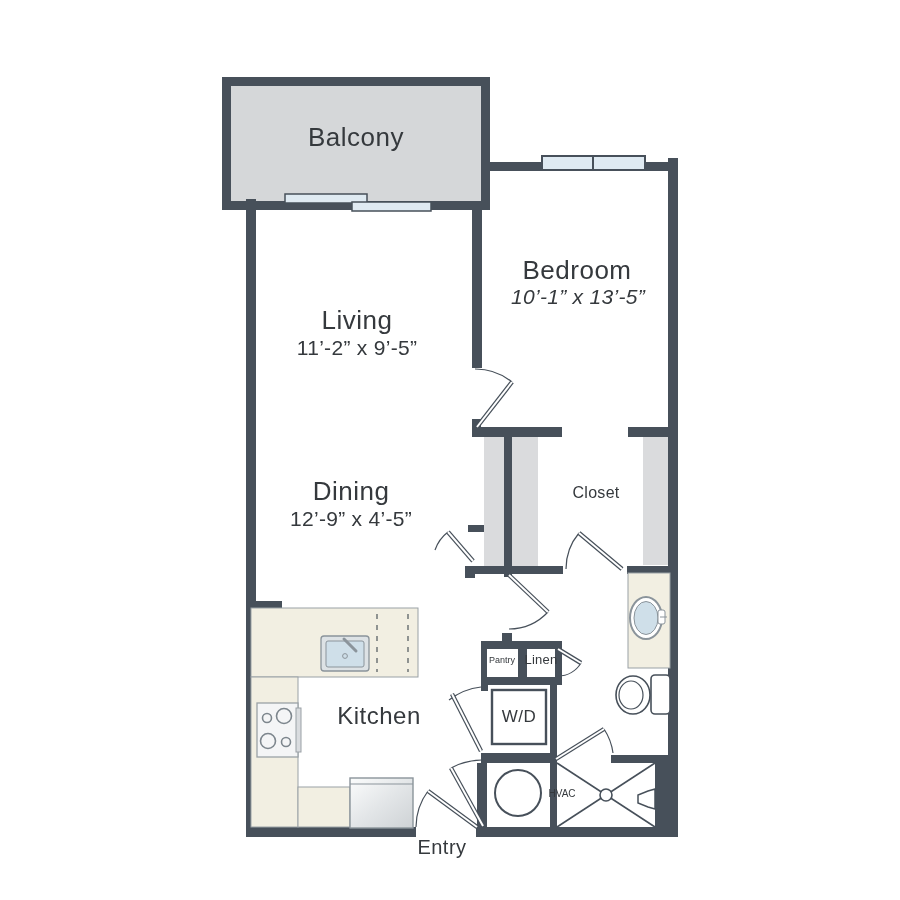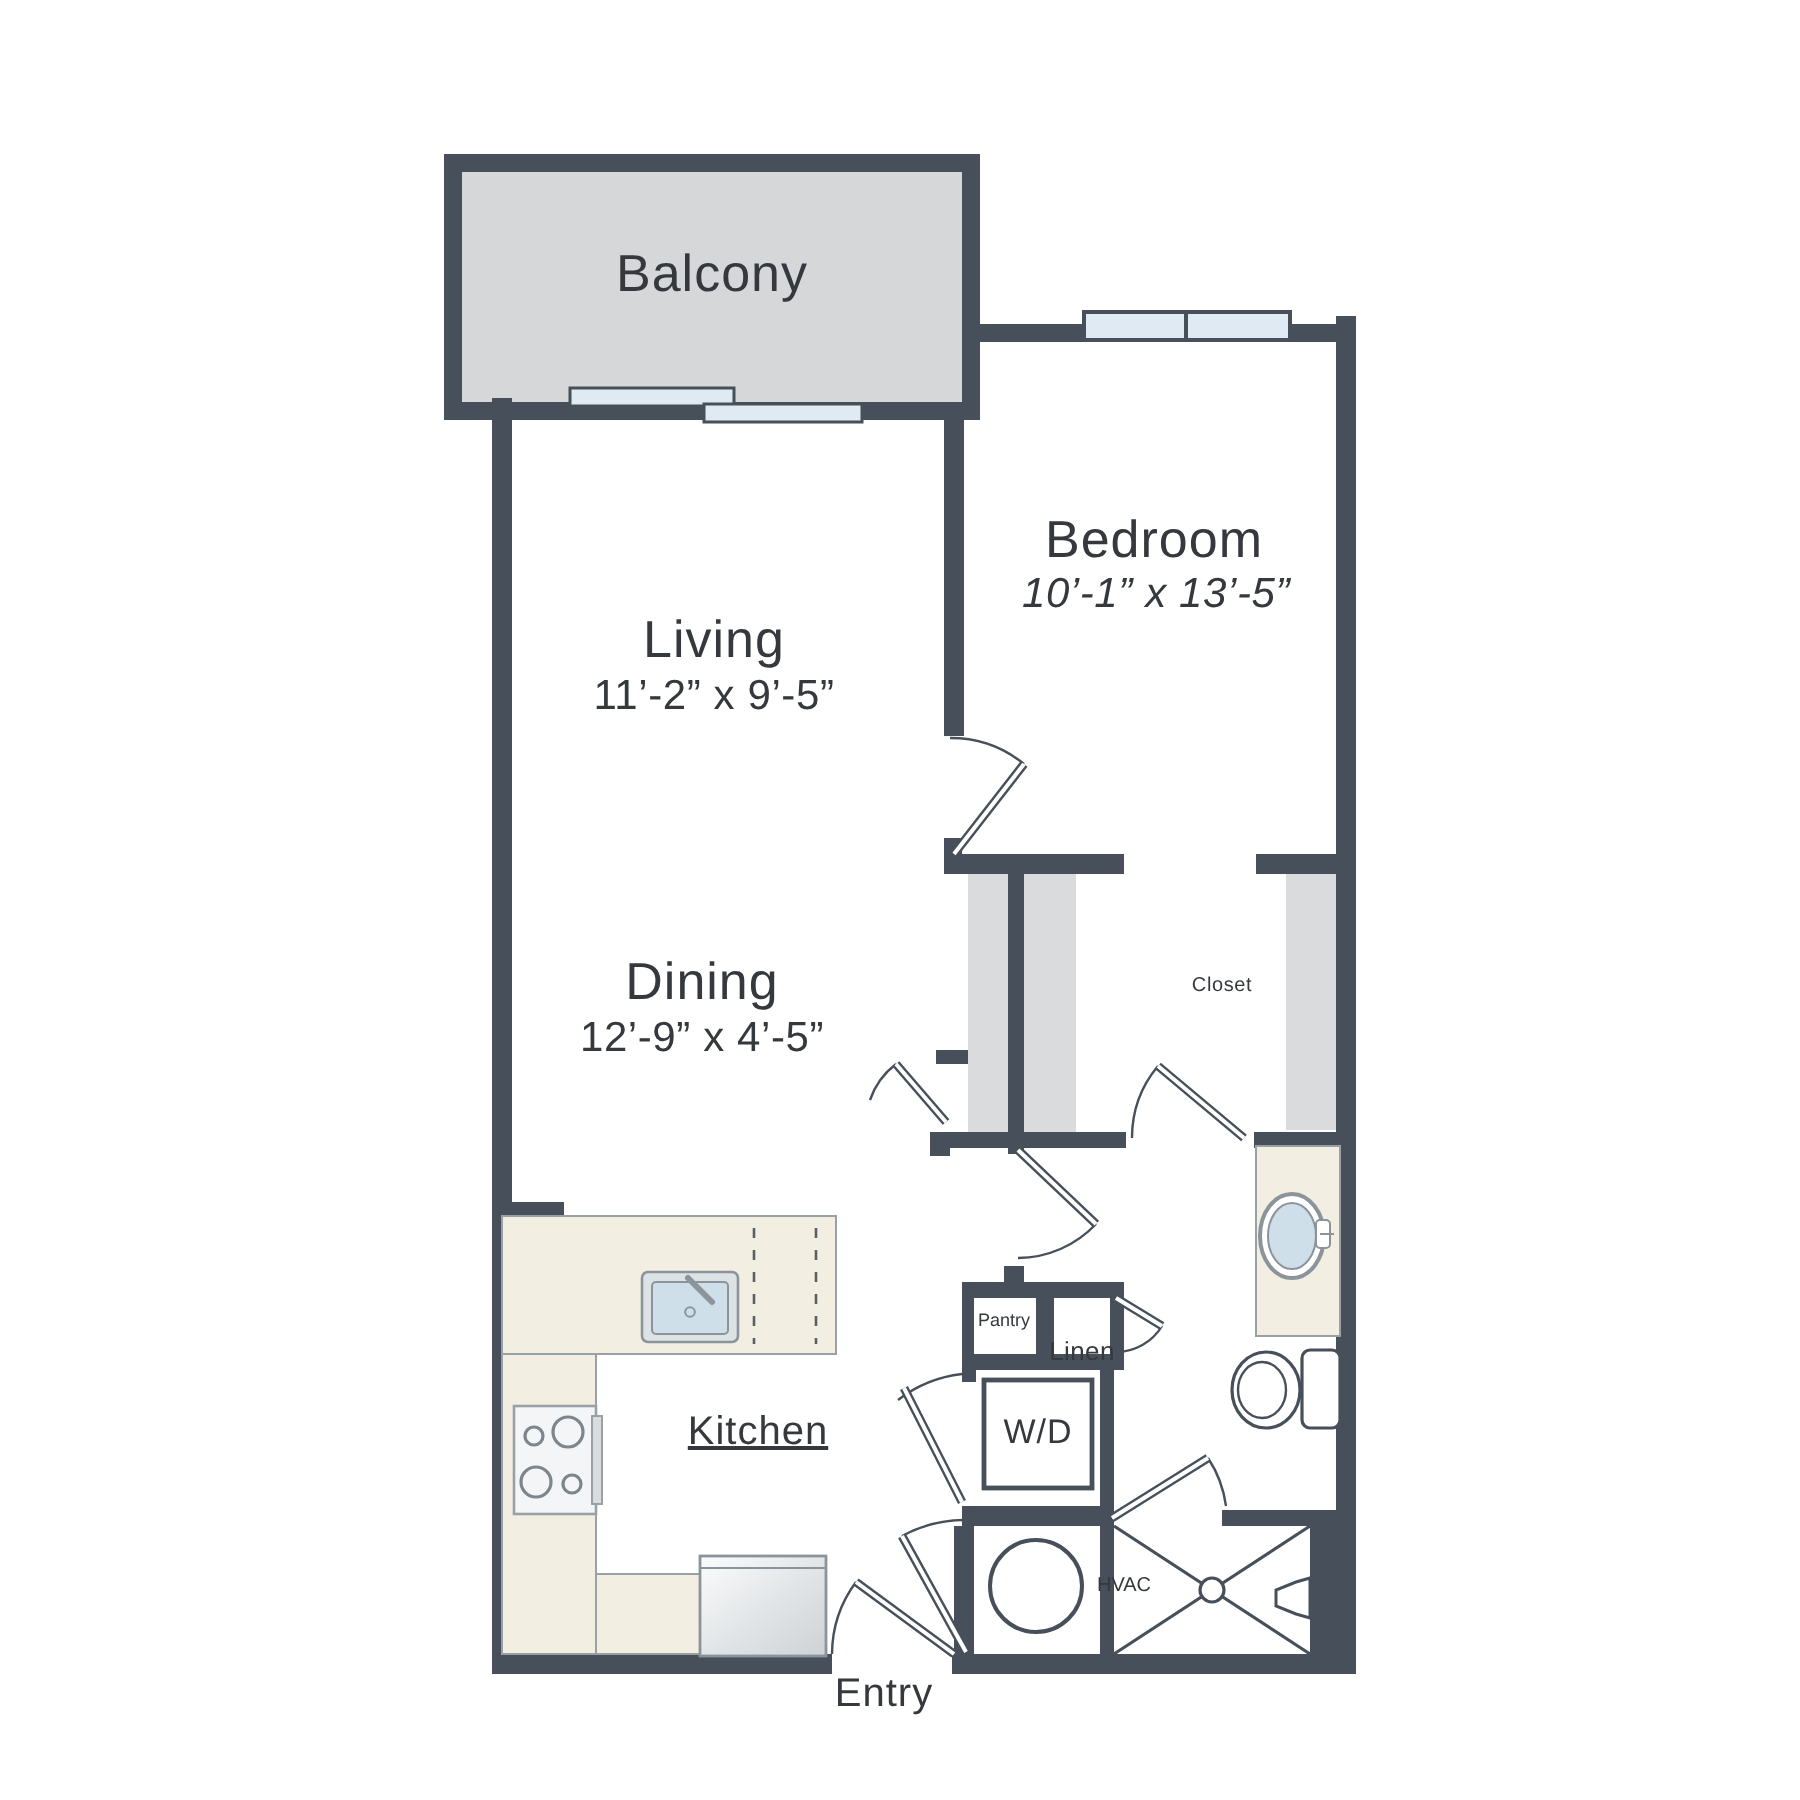--- a/index.html
+++ b/index.html
@@ -3,22 +3,22 @@
 <meta charset="utf-8">
 <style>
   html,body{margin:0;padding:0;background:#fff;}
   .stage{position:relative;width:864px;height:900px;background:#fff;overflow:hidden;
          font-family:"Liberation Sans", sans-serif;}
   .plan-svg{position:absolute;left:0;top:0;}
   .lbl{position:absolute;transform:translate(-50%,-50%);white-space:nowrap;
        color:#35393d;letter-spacing:.5px;line-height:1.1;text-align:center;}
   .lbl-room{font-size:26px;}
   .lbl-dim{font-size:21px;letter-spacing:.3px;}
-  .lbl-kitchen{font-size:20px;text-decoration:underline;}
-  .lbl-closet{font-size:10px;letter-spacing:.3px;margin-left:15px;}
+  .lbl-kitchen{font-size:24px;}
+  .lbl-closet{font-size:16px;letter-spacing:.3px;}
   .lbl-linen{font-size:13px;letter-spacing:.2px;}
   .lbl-pantry{font-size:9px;letter-spacing:0;}
   .lbl-wd{font-size:17px;}
   .lbl-hvac{font-size:10px;letter-spacing:0;}
   .lbl-entry{font-size:20px;}
   .leaf-o{stroke:var(--wall,#47505a);stroke-width:4.4;}
   .leaf-i{stroke:#ffffff;stroke-width:2;}
   .arc{stroke:var(--wall,#47505a);stroke-width:1.2;fill:none;}
 </style>
 </head>
@@ -191,18 +191,18 @@
   <div class="lbl lbl-room" style="left:356px;top:137px;">Balcony</div>
   <div class="lbl lbl-room" style="left:577px;top:270px;">Bedroom</div>
   <div class="lbl lbl-dim" style="left:578px;top:297px;font-style:italic;">10’-1” x 13’-5”</div>
   <div class="lbl lbl-room" style="left:357px;top:320px;">Living</div>
   <div class="lbl lbl-dim" style="left:357px;top:348px;">11’-2” x 9’-5”</div>
   <div class="lbl lbl-room" style="left:351px;top:491px;">Dining</div>
   <div class="lbl lbl-dim" style="left:351px;top:519px;">12’-9” x 4’-5”</div>
   <div class="lbl lbl-closet" style="left:596px;top:493px;">Closet</div>
   <div class="lbl lbl-kitchen" style="left:379px;top:716px;">Kitchen</div>
   <div class="lbl lbl-pantry" style="left:502px;top:661px;">Pantry</div>
-  <div class="lbl lbl-linen" style="left:541px;top:660px;margin-top:16px;">Linen</div>
+  <div class="lbl lbl-linen" style="left:541px;top:660px;">Linen</div>
   <div class="lbl lbl-wd" style="left:519px;top:717px;">W/D</div>
   <div class="lbl lbl-hvac" style="left:518px;top:793px;margin-left:44px;">HVAC</div>
   <div class="lbl lbl-entry" style="left:442px;top:847px;">Entry</div>
 
 </div>
 
 </body></html>

